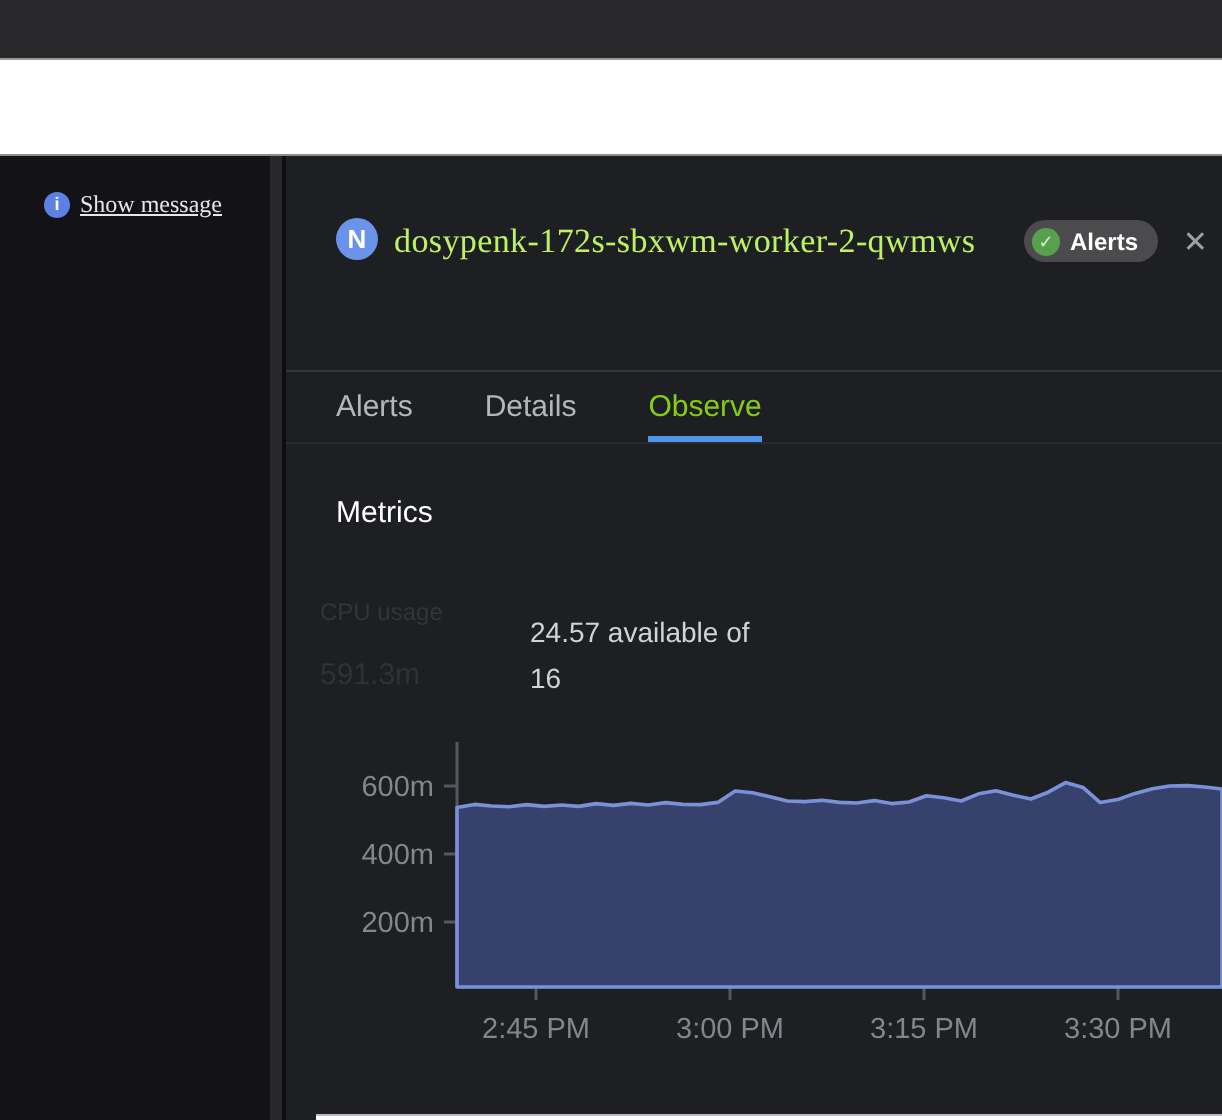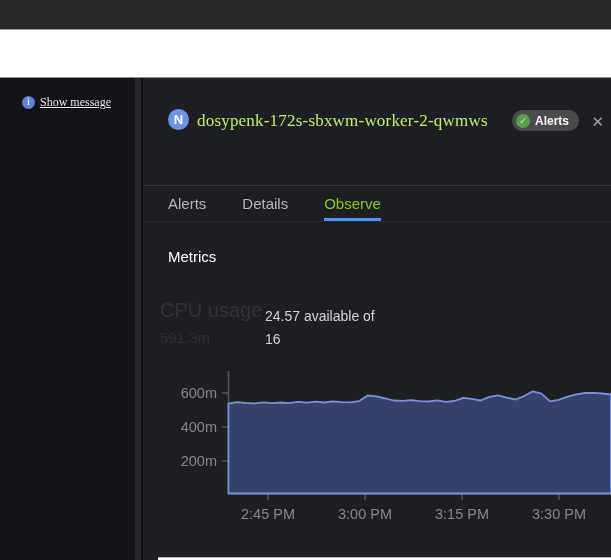--- a/index.html
+++ b/index.html
@@ -60,21 +60,21 @@
           display:flex; align-items:stretch; padding-left:25px; gap:36px; }
   .tab { display:flex; align-items:center; color:#b4b6b8; font-size:15px;
          cursor:pointer; border-bottom:3px solid transparent;
          padding-top:2px; }
   .tab.active { color:#84cc16; border-bottom-color:#4d96ea; }
 
   
   .metrics-title { position:absolute; left:25px; top:170px; color:#ffffff;
                    font-size:15px; font-weight:normal; }
   .chart-title { position:absolute; left:17px; top:221px; color:#32343a;
-                 font-size:20px; }
+                 font-size:12px; }
   .chart-current { position:absolute; left:17px; top:251px; color:#2f3137;
                    font-size:15px; }
   .chart-available { position:absolute; left:122px; top:227px; color:#d2d3d5;
                      font-size:14px; line-height:23px; width:120px; }
 
   .chart-svg { position:absolute; left:0; top:282px; }
   .chart-svg text { font-family:"Liberation Sans","DejaVu Sans",sans-serif;
                     font-size:14.5px; fill:#84868b; }
 
   

